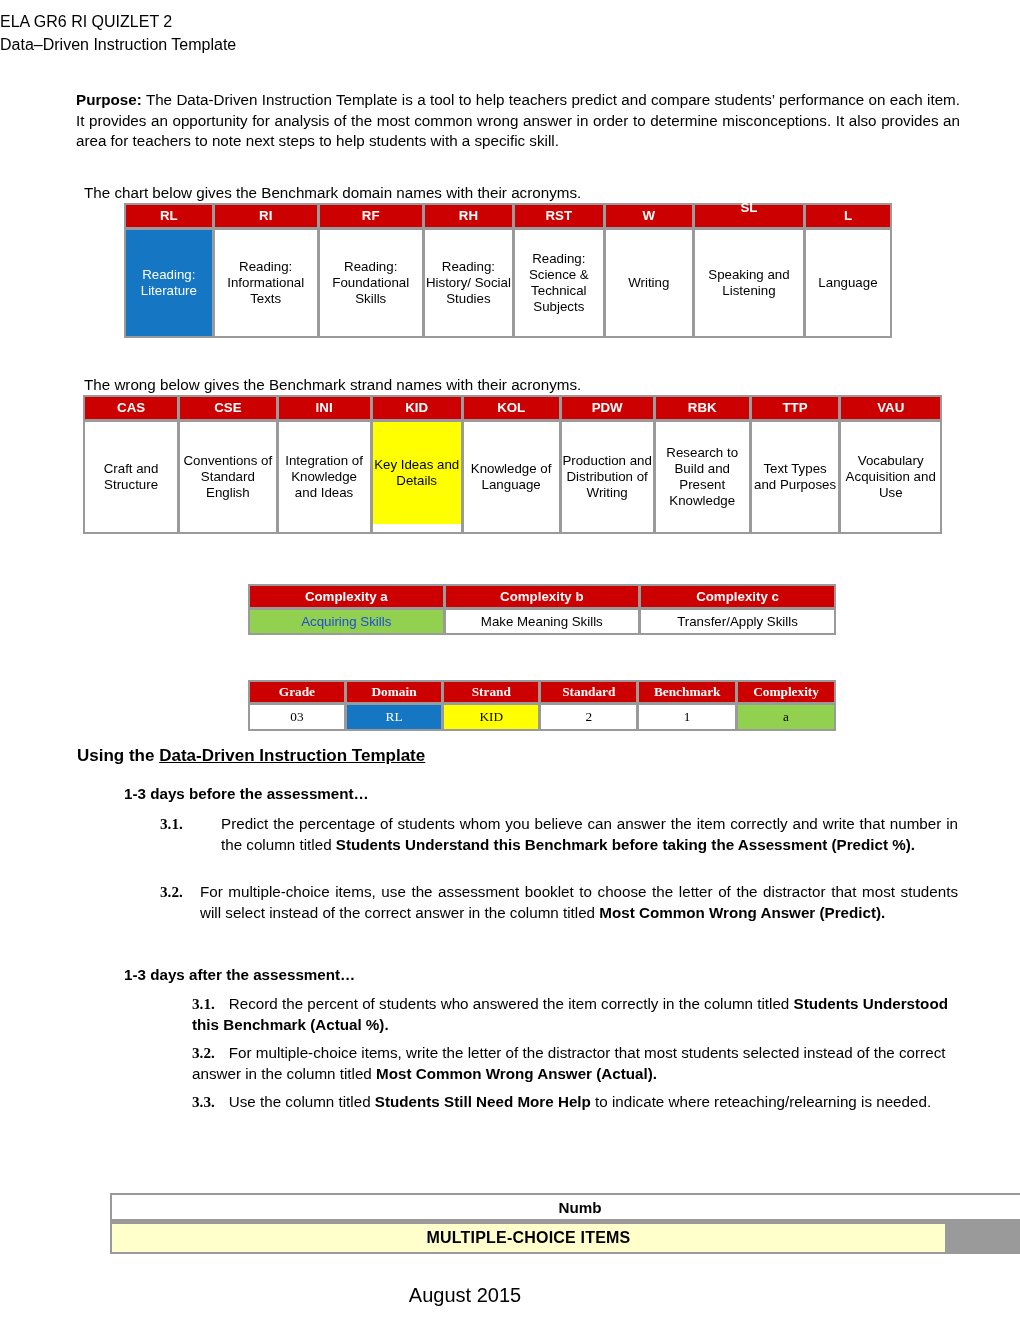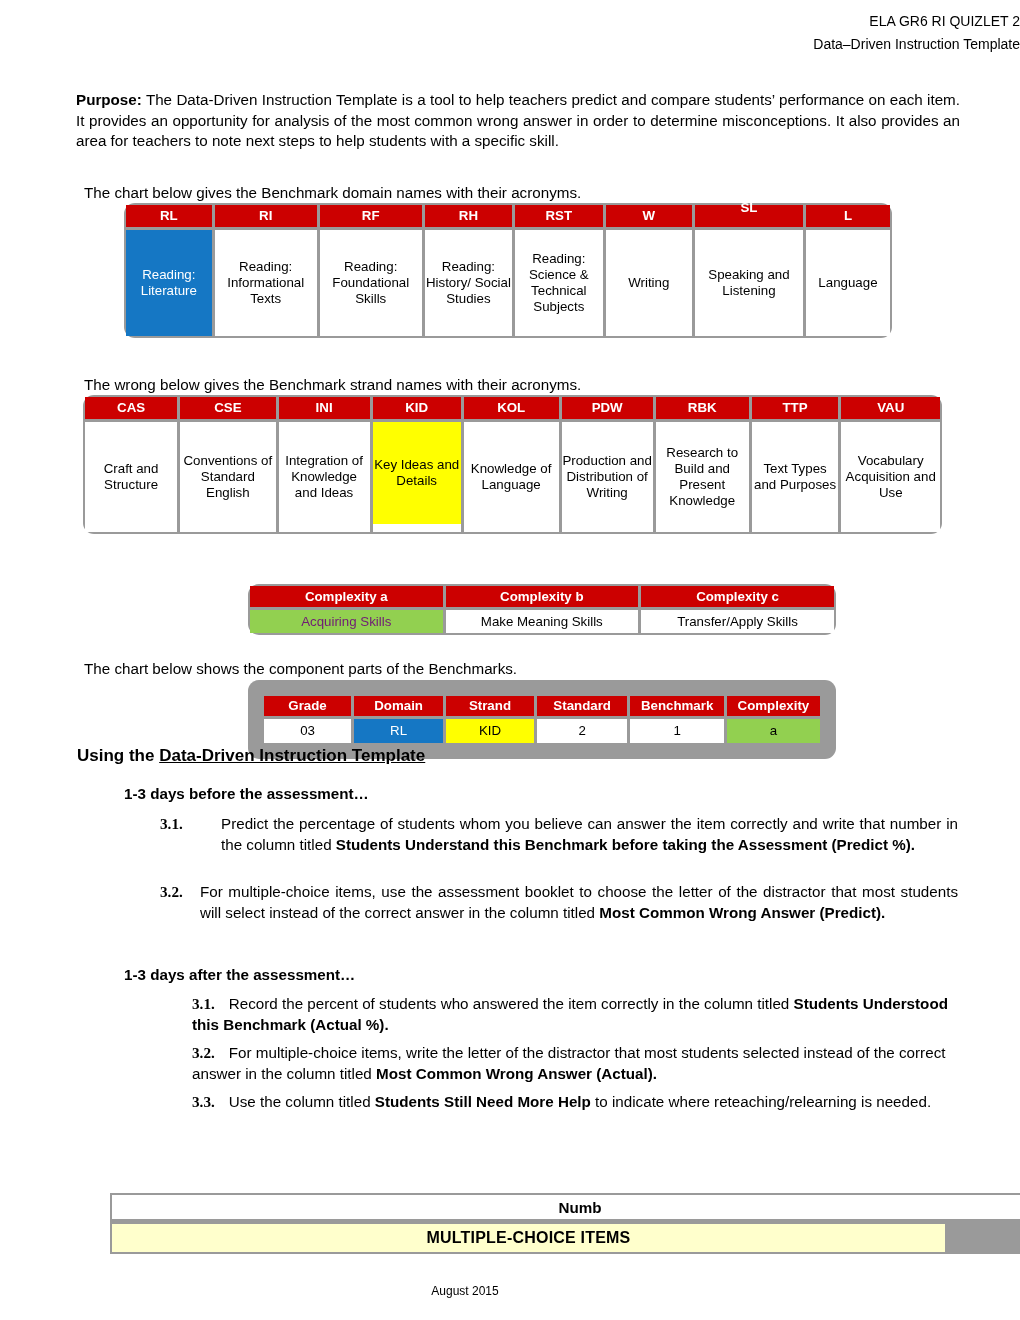--- a/index.html
+++ b/index.html
@@ -20,22 +20,22 @@
     width: 1020px;
     height: 1320px;
   }
 
   
   .doc-header {
     position: absolute;
     left: 0;
     top: 10px;
     width: 1020px;
-    text-align: right;
-    font-size: 14px;
+    text-align: left;
+    font-size: 16px;
     line-height: 23px;
   }
 
   
   .purpose {
     position: absolute;
     left: 76px;
     top: 90px;
     width: 884px;
     font-size: 15.2px;
@@ -55,21 +55,20 @@
   .caption.c3 { top: 565px; }
   .caption.c4 { top: 659px; }
 
   
   .tbl {
     position: absolute;
     border-collapse: separate;
     border-spacing: 0;
     background: #9a9a9a;
     box-sizing: border-box;
-    border-radius: 11px;
   }
   .tbl td {
     background: #ffffff;
     border: 0;
     padding: 0;
     text-align: center;
     vertical-align: middle;
     font-size: 13.3px;
     line-height: 16px;
   }
@@ -224,38 +223,37 @@
 
   
   .footer-date {
     position: absolute;
     left: 0;
     top: 1284px;
     width: 1020px;
     text-align: center;
     padding-right: 90px;
     box-sizing: border-box;
-    font-size: 12px;
+    font-size: 20px;
   }
 </style>
 </head>
 <body>
 
 <div class="page">
 
   <div class="doc-header">
     <div>ELA GR6 RI QUIZLET 2</div>
     <div>Data–Driven Instruction Template</div>
   </div>
 
   <div class="purpose"><b>Purpose:</b><span> The Data-Driven Instruction Template is a tool to help teachers predict and compare students’ performance on each item.  It provides an opportunity for analysis of the most  common wrong answer in order to determine misconceptions. It also provides an area for teachers to note next steps to help students with a specific skill.</span></div>
 
   <div class="caption c1">The chart below gives the Benchmark domain names with their acronyms.</div>
   <div class="caption c2">The wrong below gives the Benchmark strand names with their acronyms.</div>
-  <div class="caption c4">The chart below shows the component parts of the Benchmarks.</div>
 
   <table class="tbl" id="domain-table" style="padding: 2px;">
     <tbody>
       <tr id="domain-head-row">
           <td class="hdr" style="width: 88px; border-right: 3px solid rgb(154, 154, 154); border-bottom: 3px solid rgb(154, 154, 154);">RL</td>
           <td class="hdr" style="width: 104px; border-right: 3px solid rgb(154, 154, 154); border-bottom: 3px solid rgb(154, 154, 154); margin-top: 6px;">RI</td>
           <td class="hdr" style="width: 104px; border-right: 3px solid rgb(154, 154, 154); border-bottom: 3px solid rgb(154, 154, 154);">RF</td>
           <td class="hdr" style="width: 90px; border-right: 3px solid rgb(154, 154, 154); border-bottom: 3px solid rgb(154, 154, 154);">RH</td>
           <td class="hdr" style="width: 90px; border-right: 3px solid rgb(154, 154, 154); border-bottom: 3px solid rgb(154, 154, 154);">RST</td>
           <td class="hdr" style="width: 90px; border-right: 3px solid rgb(154, 154, 154); border-bottom: 3px solid rgb(154, 154, 154);">W</td>
@@ -307,28 +305,28 @@
   </table>
 
   <table class="tbl" id="complexity-table" style="padding: 2px;">
     <tbody>
       <tr id="complexity-head-row">
           <td class="hdr" style="width: 196px; border-right: 3px solid rgb(154, 154, 154); border-bottom: 3px solid rgb(154, 154, 154);">Complexity a</td>
           <td class="hdr" style="width: 196px; border-right: 3px solid rgb(154, 154, 154); border-bottom: 3px solid rgb(154, 154, 154);">Complexity b</td>
           <td class="hdr" style="width: 196px; border-right: 0px; border-bottom: 3px solid rgb(154, 154, 154);">Complexity c</td>
         </tr>
       <tr class="body-row" id="complexity-body-row">
-          <td style="width: 196px; background: rgb(146, 208, 80); color: #701a75; border-right: 3px solid rgb(154, 154, 154); border-bottom: 0px;">Acquiring Skills</td>
+          <td style="width: 196px; background: rgb(146, 208, 80); color: #1d4ed8; border-right: 3px solid rgb(154, 154, 154); border-bottom: 0px;">Acquiring Skills</td>
           <td style="width: 196px; border-right: 3px solid rgb(154, 154, 154); border-bottom: 0px;">Make Meaning Skills</td>
           <td style="width: 196px; border-right: 0px; border-bottom: 0px;">Transfer/Apply Skills</td>
         </tr>
     </tbody>
   </table>
 
-  <table class="tbl" id="parts-table" style="padding: 16px;">
+  <table class="tbl" id="parts-table" style="padding: 2px; font-family: Liberation Serif, serif;">
     <tbody>
       <tr id="parts-head-row">
           <td class="hdr" style="width: 98px; border-right: 3px solid rgb(154, 154, 154); border-bottom: 3px solid rgb(154, 154, 154);">Grade</td>
           <td class="hdr" style="width: 98px; border-right: 3px solid rgb(154, 154, 154); border-bottom: 3px solid rgb(154, 154, 154);">Domain</td>
           <td class="hdr" style="width: 98px; border-right: 3px solid rgb(154, 154, 154); border-bottom: 3px solid rgb(154, 154, 154);">Strand</td>
           <td class="hdr" style="width: 98px; border-right: 3px solid rgb(154, 154, 154); border-bottom: 3px solid rgb(154, 154, 154);">Standard</td>
           <td class="hdr" style="width: 98px; border-right: 3px solid rgb(154, 154, 154); border-bottom: 3px solid rgb(154, 154, 154);">Benchmark</td>
           <td class="hdr" style="width: 98px; border-right: 0px; border-bottom: 3px solid rgb(154, 154, 154);">Complexity</td>
         </tr>
       <tr class="body-row" id="parts-body-row">

